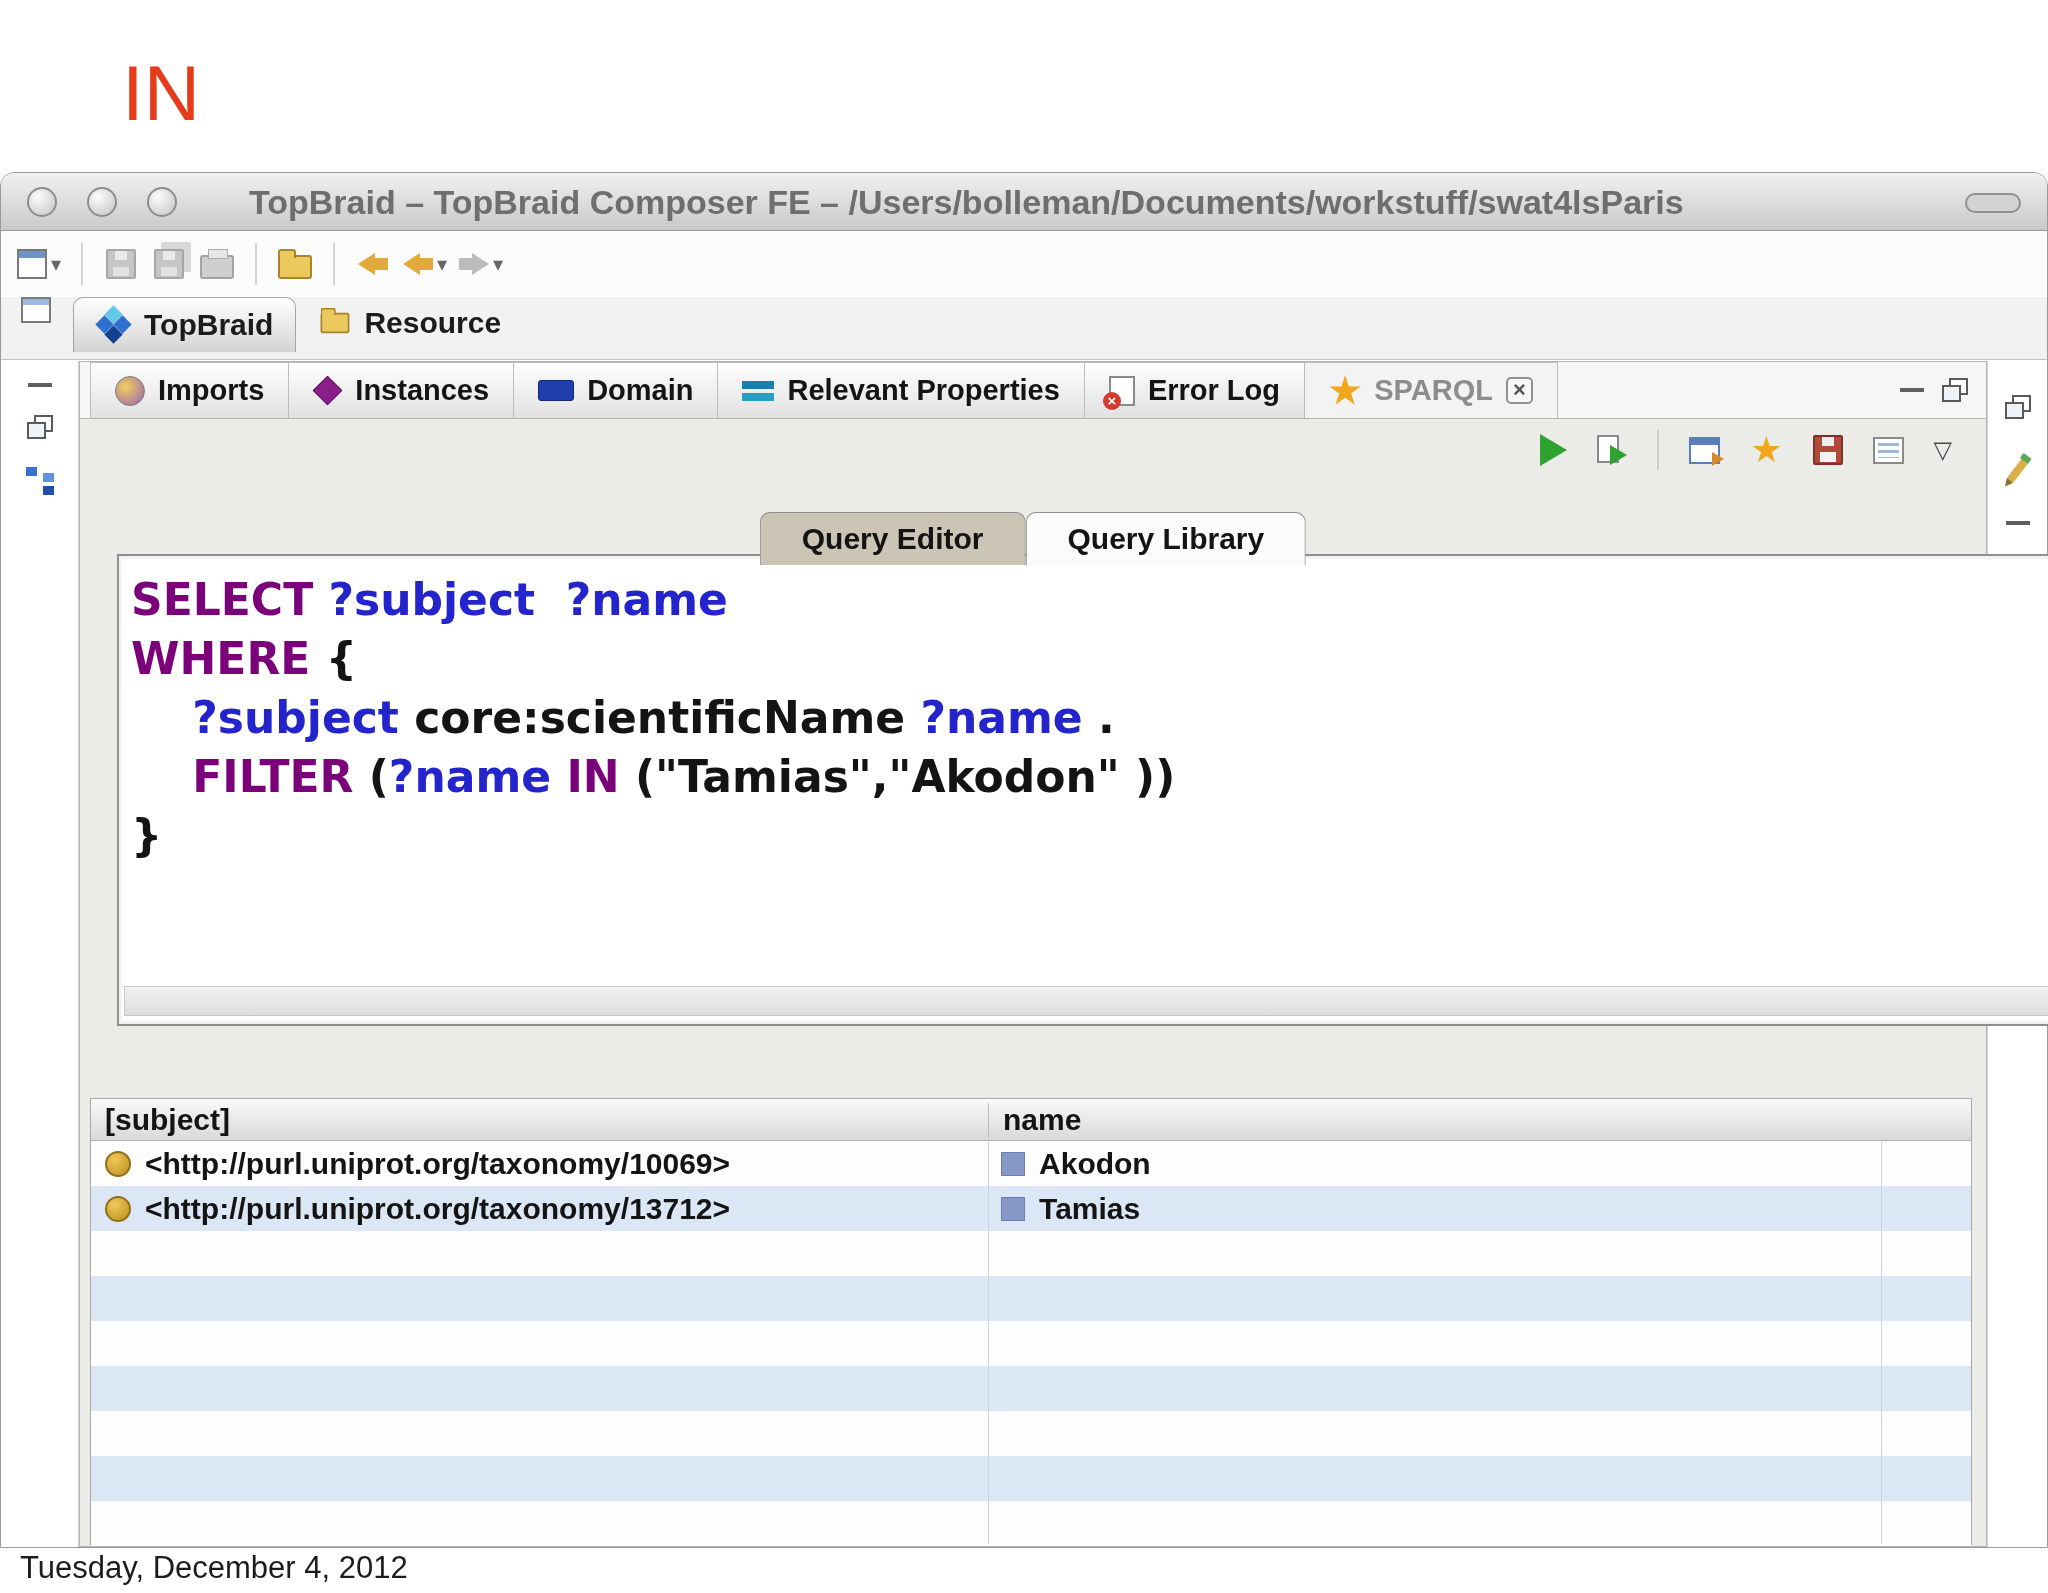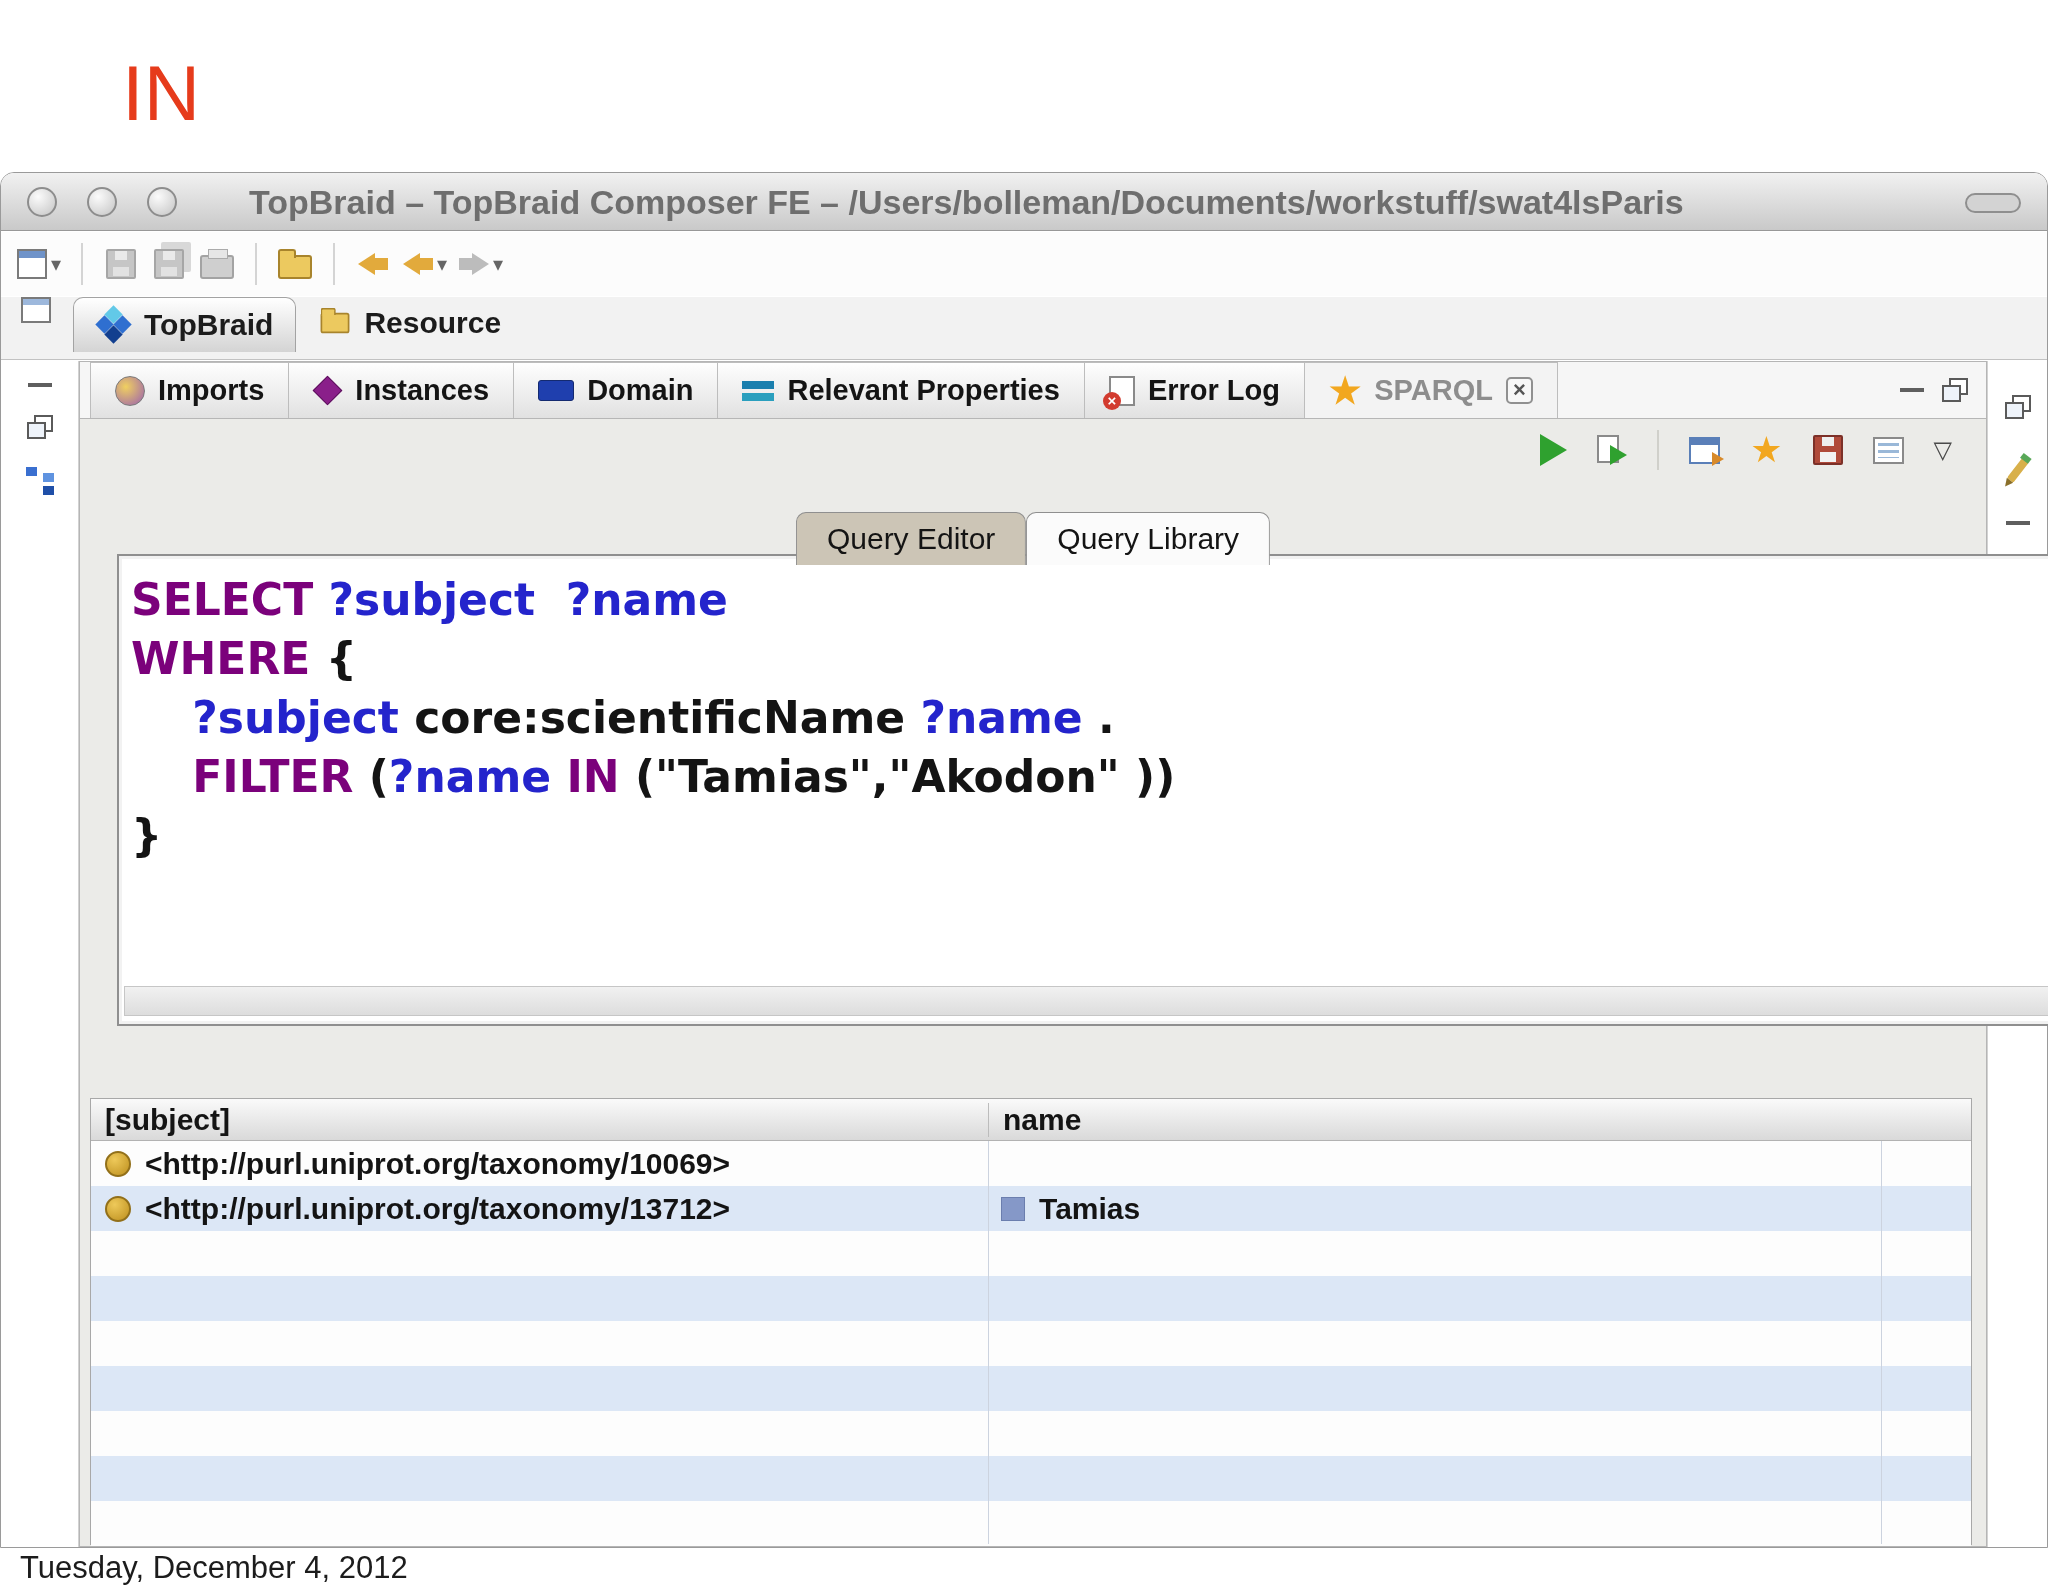--- a/index.html
+++ b/index.html
@@ -97,21 +97,21 @@
   .ic-floppy2{width:30px;height:30px;background:#b04a3a;border:2px solid #7c3028;position:relative;border-radius:2px;}
   .ic-floppy2::before{content:"";position:absolute;left:7px;top:0;width:12px;height:9px;background:#eeeeee;}
   .ic-floppy2::after{content:"";position:absolute;left:5px;bottom:1px;width:16px;height:10px;background:#f2f2f2;}
   .ic-console{width:31px;height:27px;background:#fff;border:2px solid #8a8a8a;position:relative;}
   .ic-console::before{content:"";position:absolute;left:3px;right:3px;top:4px;height:15px;background:repeating-linear-gradient(#9ab8d8 0 3px,transparent 3px 7px);}
   .ic-overflow{font-size:24px;color:#4a4a4a;}
   .stsep{width:2px;height:40px;background:#d0d0cb;}
 
   
   .qtabs{position:absolute;top:150px;left:50%;transform:translateX(-50%);display:flex;z-index:3;}
-  .qtab{padding:9px 30px;font-size:30px;font-weight:normal;color:#141414;border:1px solid #8f8f8f;border-bottom:none;border-radius:10px 10px 0 0;background:#fbfbfb;}
+  .qtab{padding:9px 41px;font-size:30px;font-weight:bold;color:#141414;border:1px solid #8f8f8f;border-bottom:none;border-radius:10px 10px 0 0;background:#fbfbfb;}
   .qtab.sel{background:#ccc5b6;}
   .qpanel{position:absolute;left:37px;top:192px;width:2030px;height:472px;background:#ffffff;border:2px solid #8f8f8f;box-shadow:inset 0 0 0 3px #f2f2f2;z-index:2;}
   .qcode{padding:14px 0 0 12px;}
   .code-line{white-space:pre;font-family:"DejaVu Sans",sans-serif;font-weight:bold;font-size:44px;line-height:59px;color:#141414;}
   .tok-kw{color:#7b017b;}
   .tok-var{color:#2424cc;}
   .tok-pl{color:#141414;}
   .q-scroll{position:absolute;left:5px;right:5px;bottom:8px;height:30px;background:linear-gradient(#f1f1f1,#dddddd);border:1px solid #c6c6c6;}
 
   
@@ -288,20 +288,24 @@
         <div class="rhead">
           <span class="h1">[subject]</span>
           <span class="h2">name</span>
         </div>
         <div class="rbody">
             <div class="rrow">
               <div class="cell c-subj">
                 <span class="res-dot"></span>
                 <span class="cval">&lt;http://purl.uniprot.org/taxonomy/10069&gt;</span>
               </div>
+              <div class="cell c-name">
+                <span class="res-sq"></span>
+                <span class="cval">Akodon</span>
+              </div>
             </div>
             <div class="rrow alt">
               <div class="cell c-subj">
                 <span class="res-dot"></span>
                 <span class="cval">&lt;http://purl.uniprot.org/taxonomy/13712&gt;</span>
               </div>
               <div class="cell c-name">
                 <span class="res-sq"></span>
                 <span class="cval">Tamias</span>
               </div>

